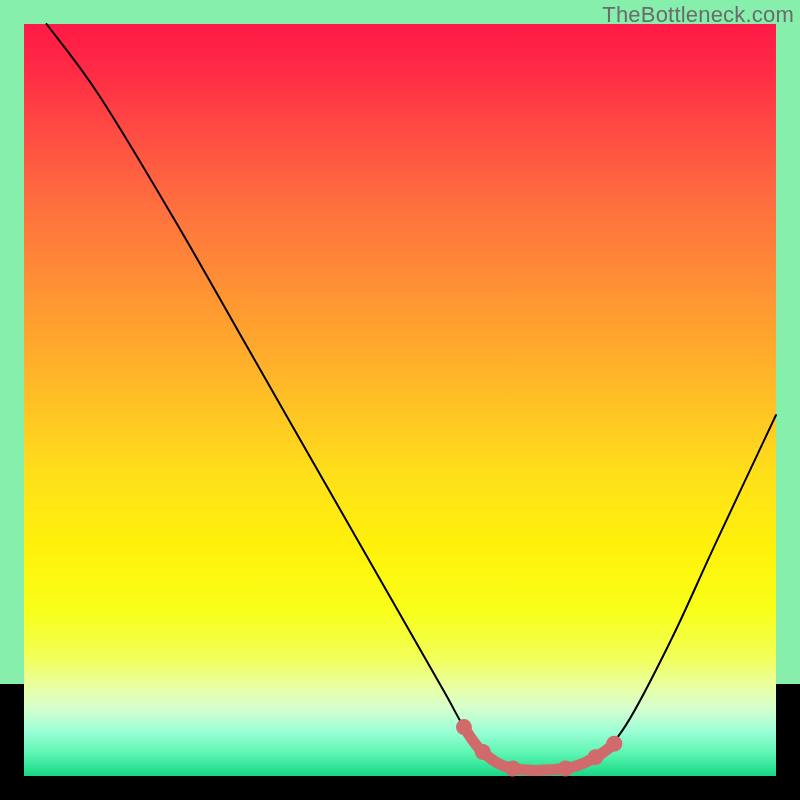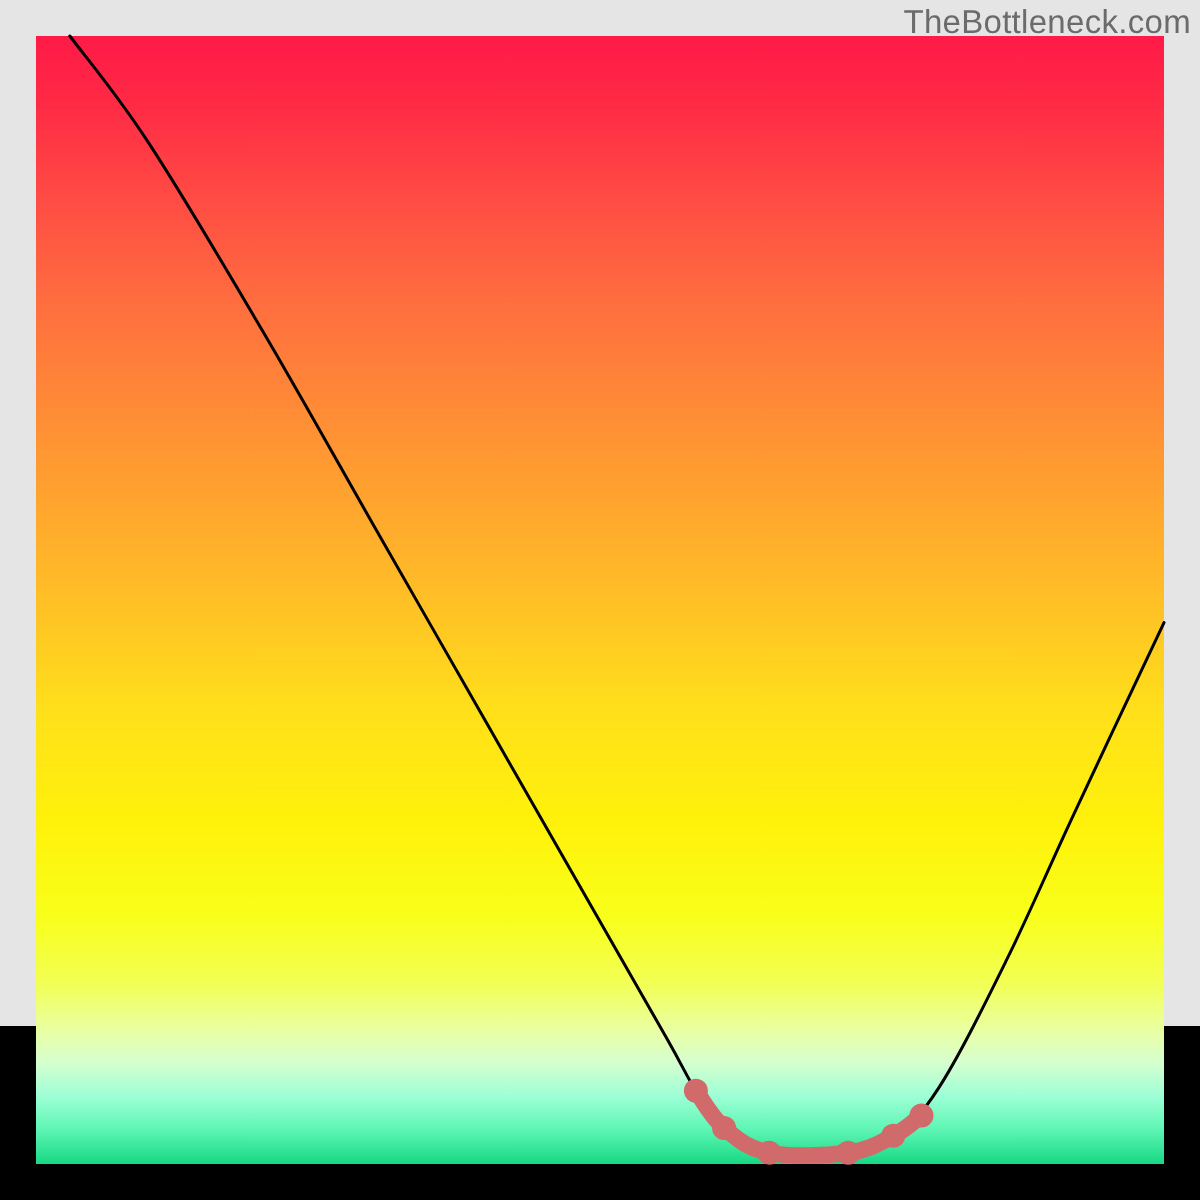--- a/index.html
+++ b/index.html
@@ -10,21 +10,21 @@
     background: #000;
     overflow: hidden;
     font-family: Arial, Helvetica, sans-serif;
   }
   .frame {
     position: absolute;
     left: 0;
     top: 0;
     width: 800px;
     height: 684px;
-    background: #e5e5e5;
+    background: #86efac;
   }
   .plot {
     position: absolute;
     left: 24px;
     top: 24px;
     width: 752px;
     height: 752px;
     background: linear-gradient(to bottom,
       #ff1a47 0%,
       #ff2a45 6%,

